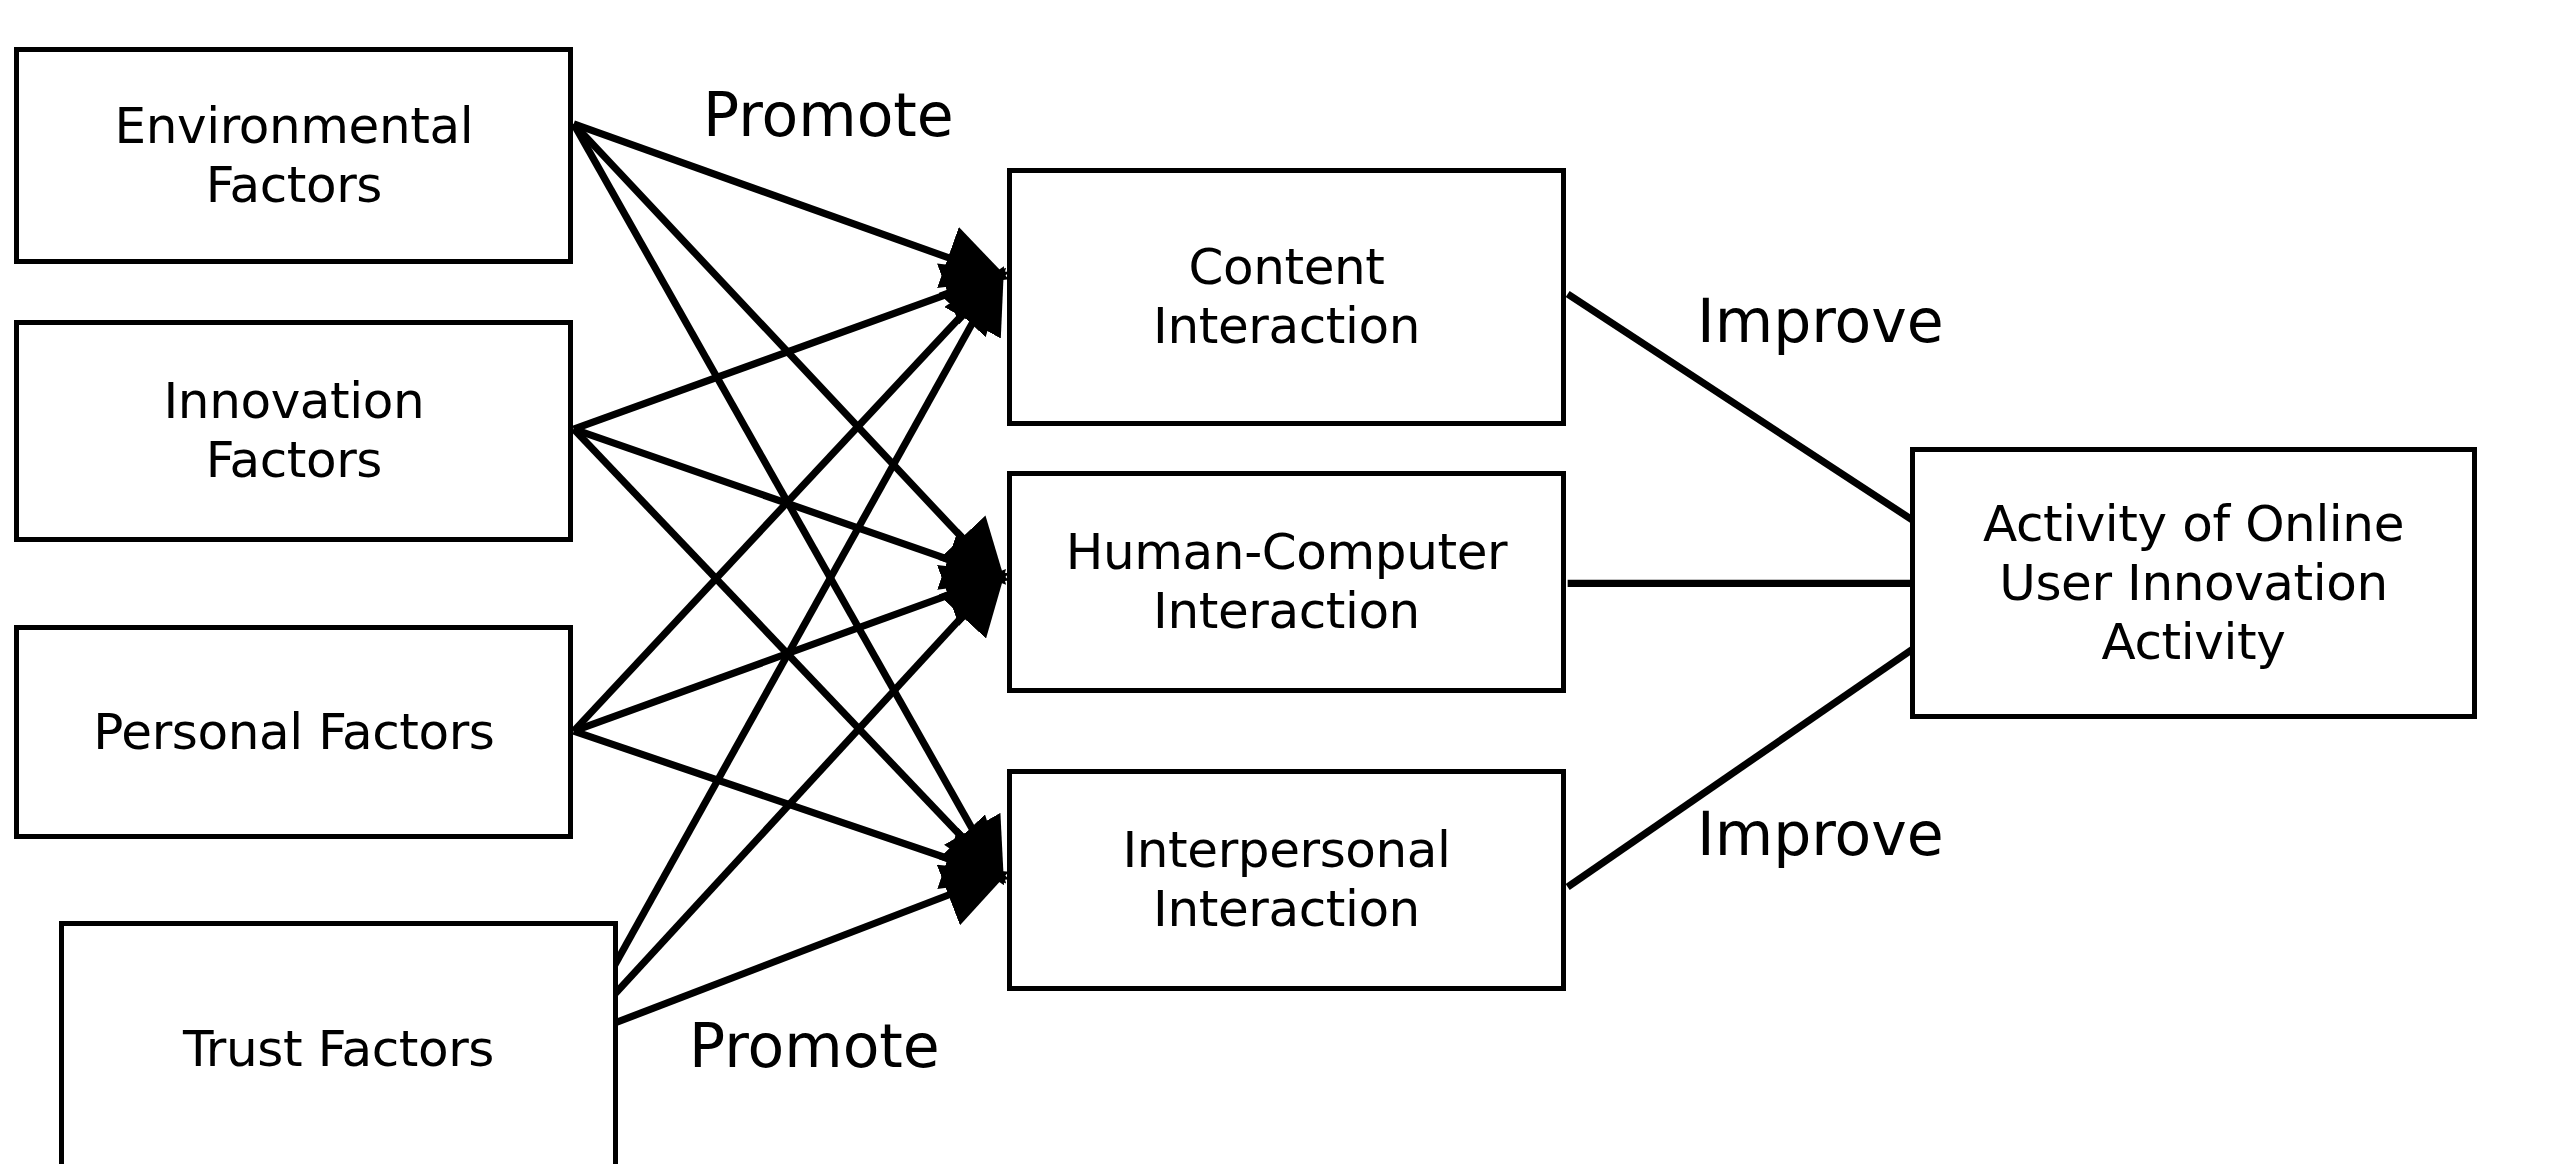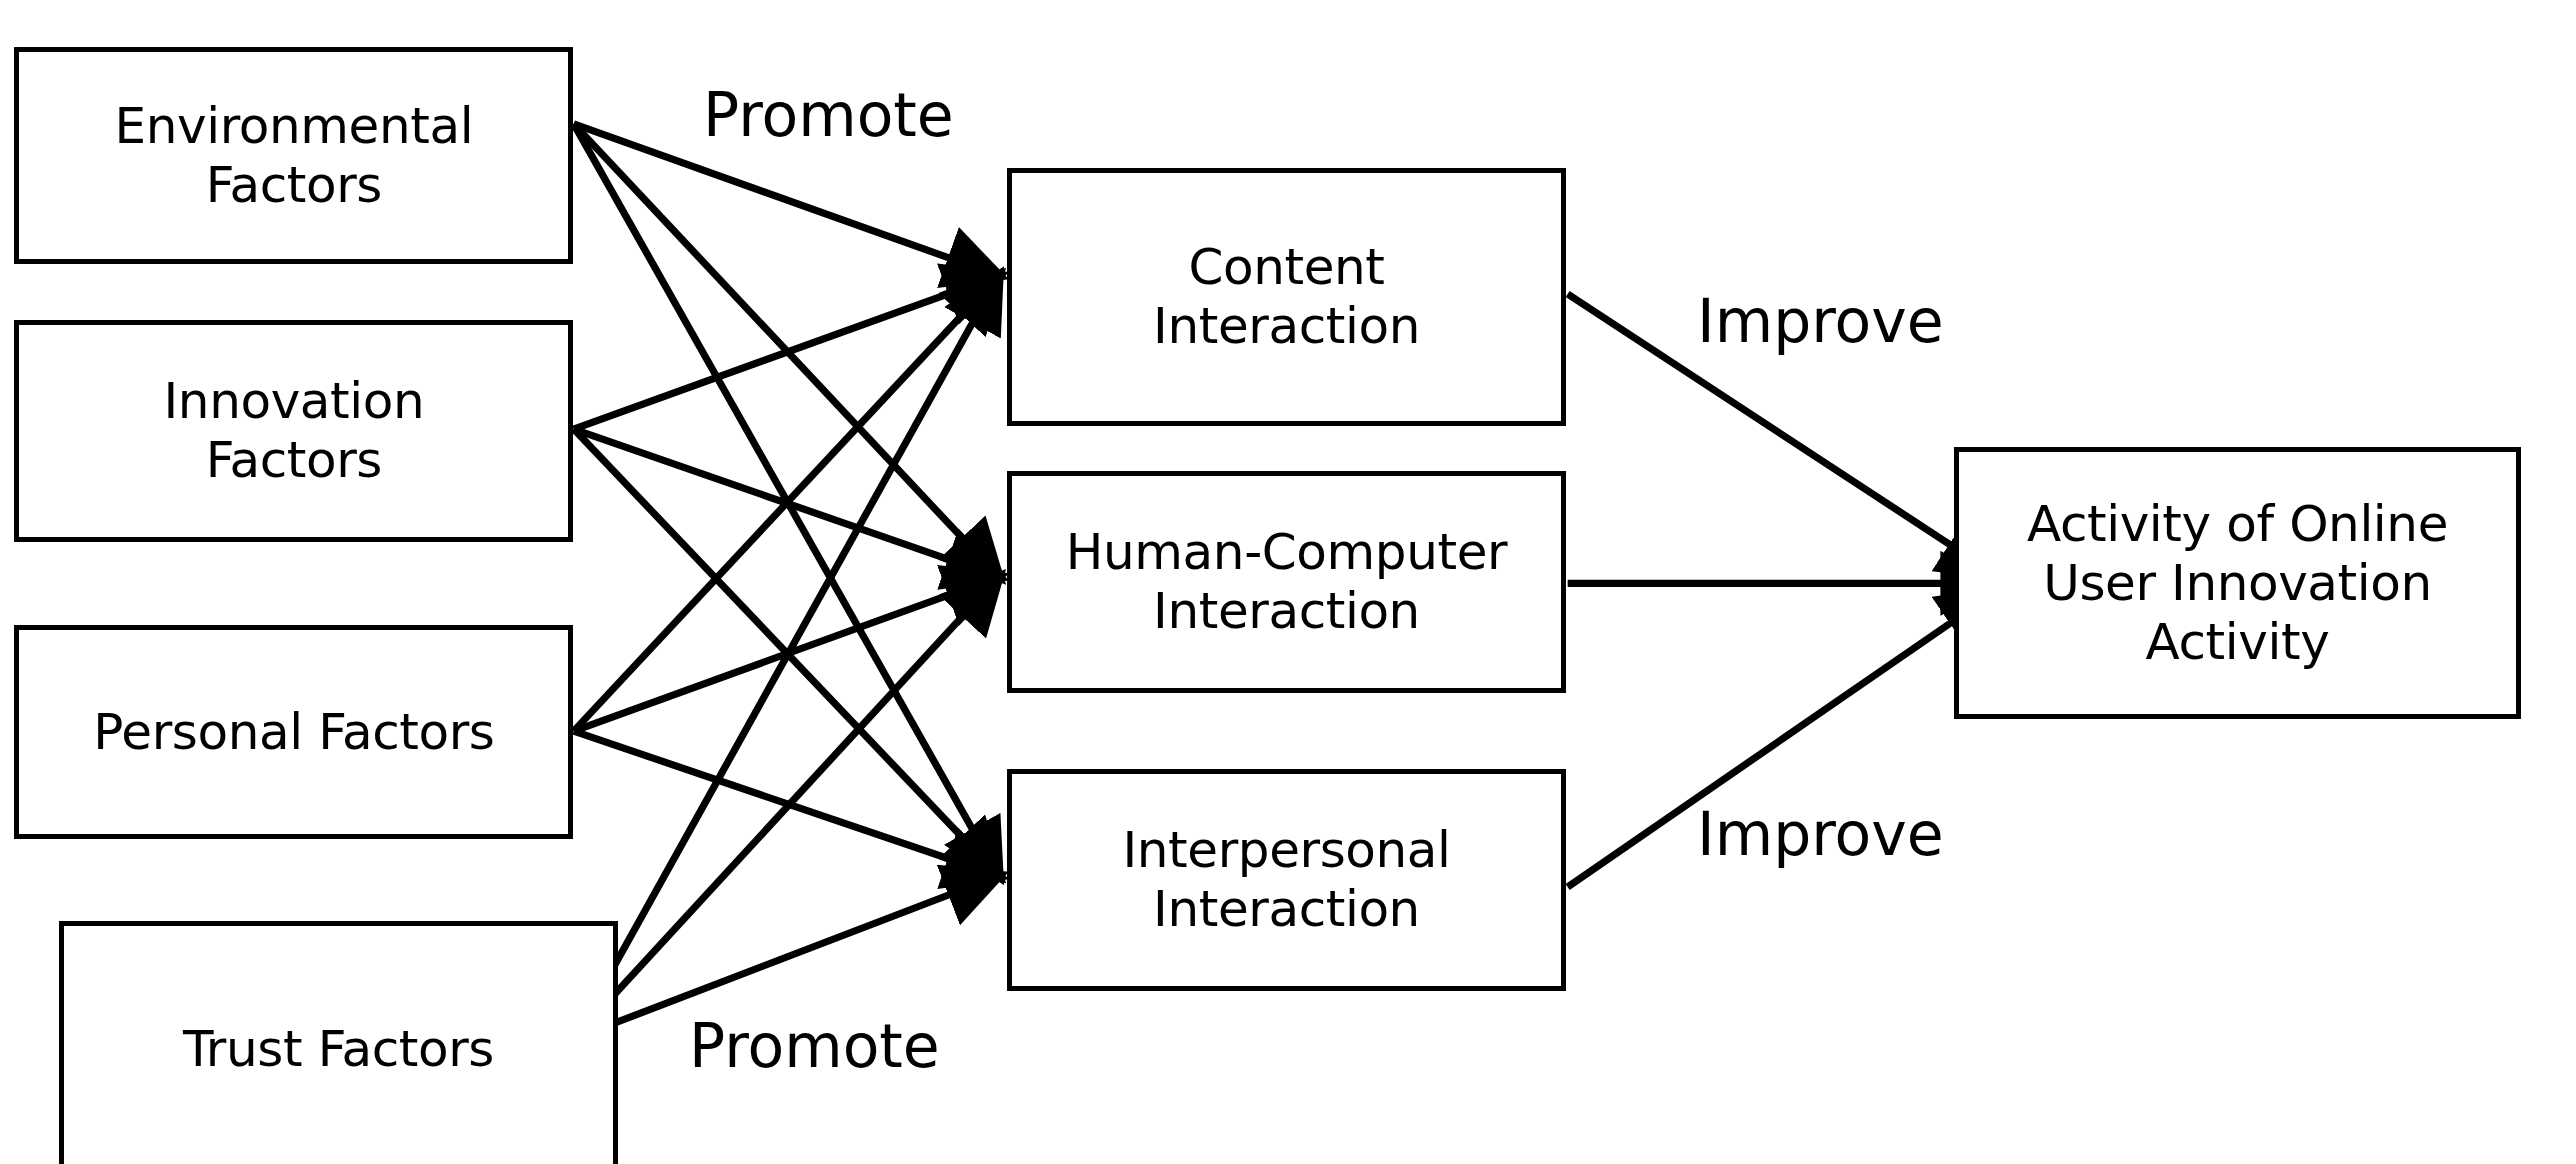--- a/index.html
+++ b/index.html
@@ -123,21 +123,21 @@
     </span>
   </div>
 
   <div class="node" style="left:1007px; top:769px; width:559px; height:222px;">
     <span>
       <span>Interpersonal</span>
       <span>Interaction</span>
     </span>
   </div>
 
-  <div class="node" style="left:1954px; top:447px; width:567px; height:272px;">
+  <div class="node" style="left:1910px; top:447px; width:567px; height:272px;">
     <span>
       <span>Activity of Online</span>
       <span>User Innovation</span>
       <span>Activity</span>
     </span>
   </div>
 
   <div class="edge-label" style="left:703px; top:80px;">Promote</div>
 
   <div class="edge-label" style="left:689px; top:1011px;">Promote</div>

